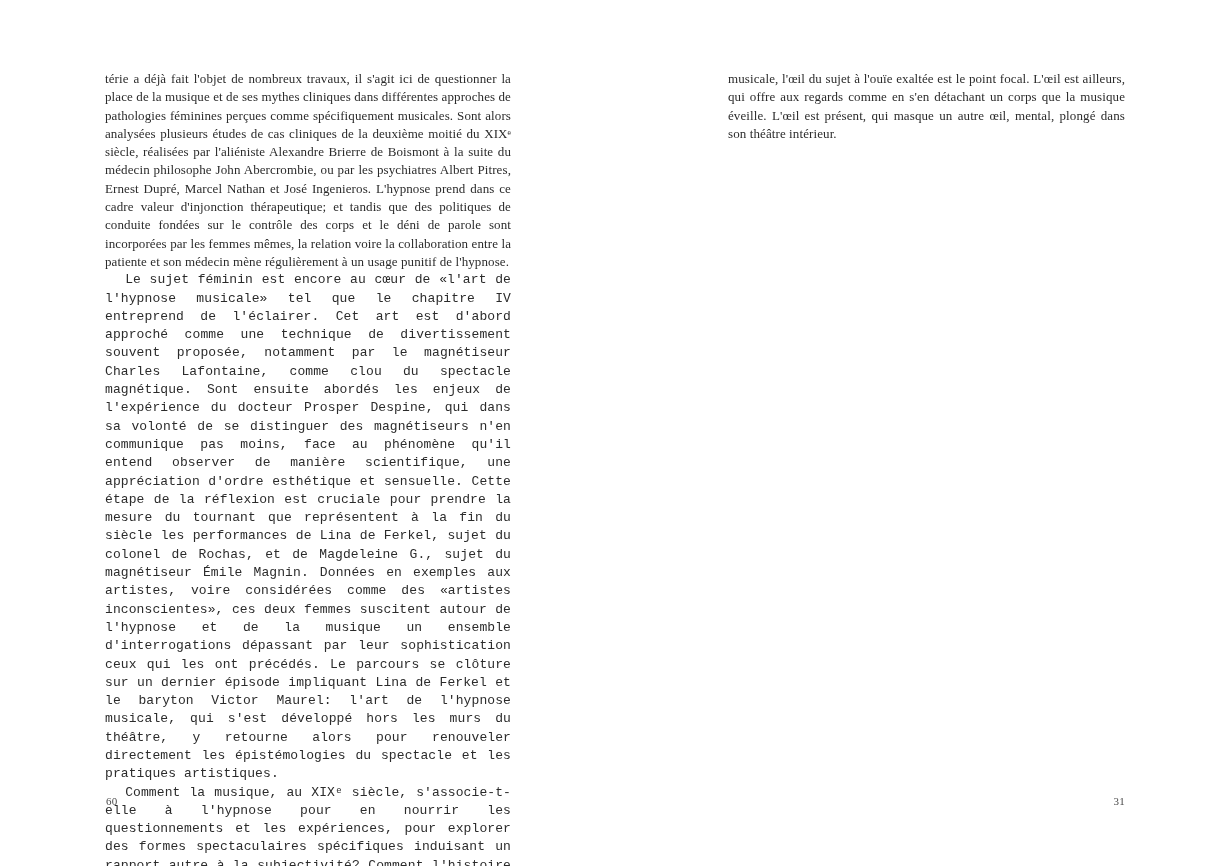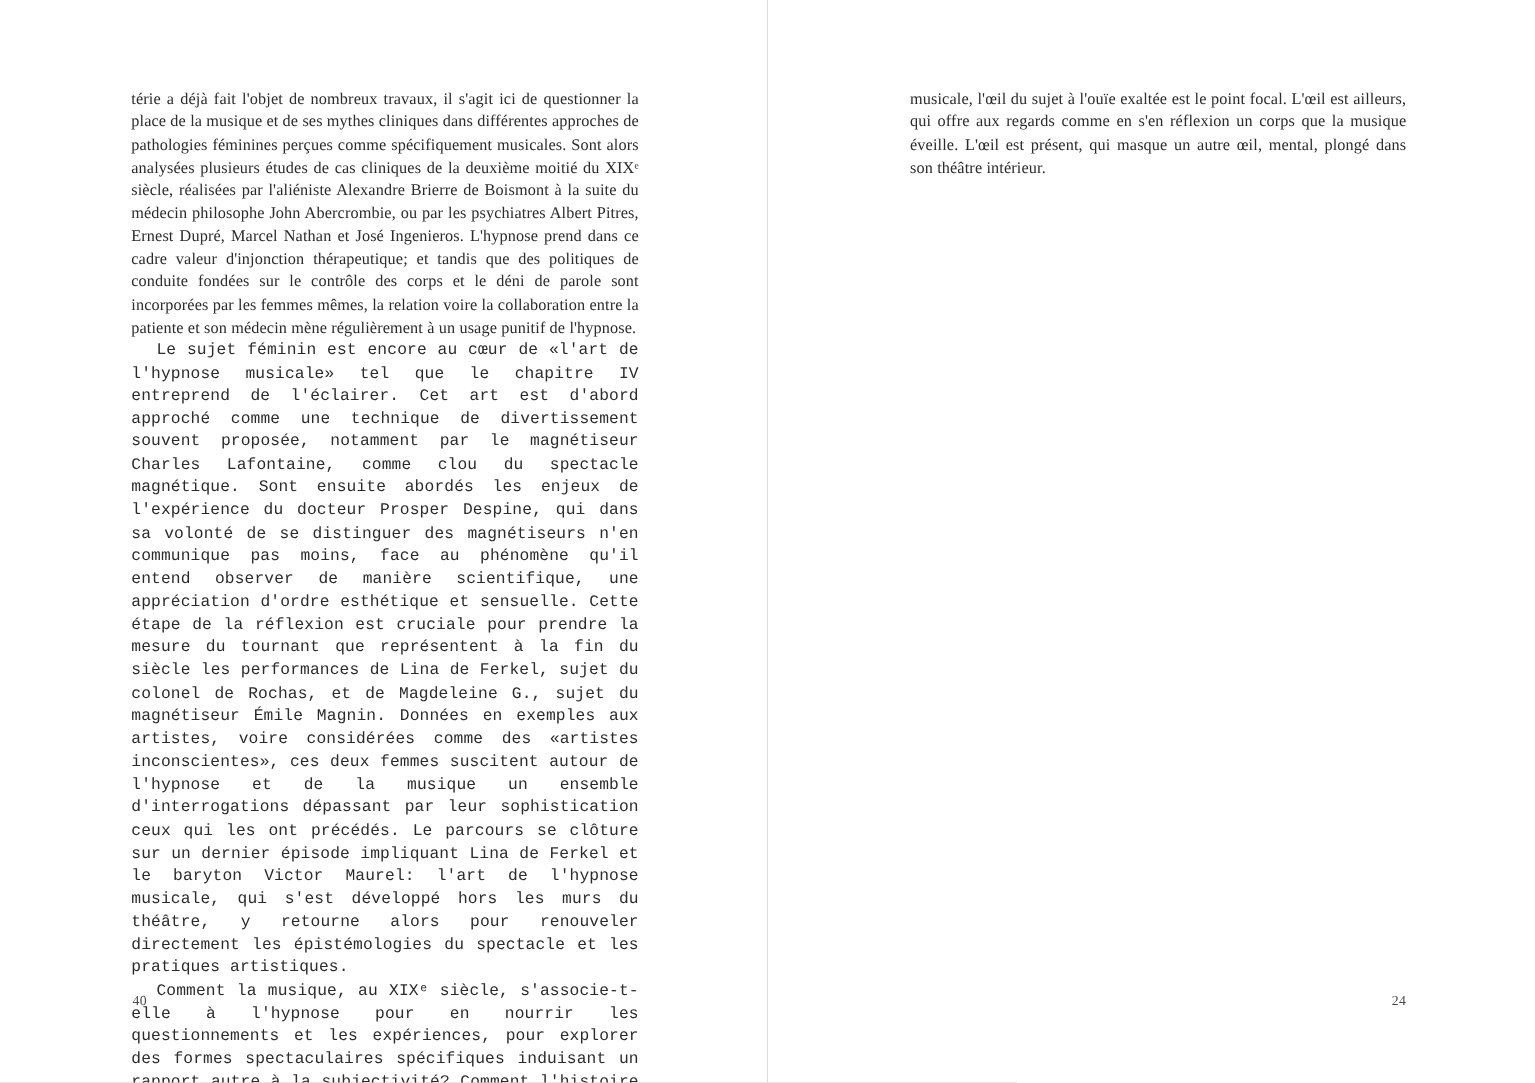--- a/index.html
+++ b/index.html
@@ -11,21 +11,21 @@
     width: 1228px;
     height: 866px;
     overflow: hidden;
     font-family: "Liberation Serif", "DejaVu Serif", serif;
     color: #2b2b2b;
   }
   .spread {
     display: flex;
     width: 1228px;
     height: 866px;
-    background: #737373;
+    background: #f97316;
   }
   .page {
     position: relative;
     width: 614px;
     height: 866px;
     background: #ffffff;
   }
   .text-block {
     position: absolute;
     top: 70px;
@@ -68,23 +68,23 @@
 <body>
 
 <div class="spread">
 
   <div class="page page-left">
     <div class="text-block">
       <p class="para">térie a déjà fait l'objet de nombreux travaux, il s'agit ici de questionner la place de la musique et de ses mythes cliniques dans différentes approches de pathologies féminines perçues comme spécifiquement musicales. Sont alors analysées plusieurs études de cas cliniques de la deuxième moitié du XIXᵉ siècle, réalisées par l'aliéniste Alexandre Brierre de Boismont à la suite du médecin philosophe John Abercrombie, ou par les psychiatres Albert Pitres, Ernest Dupré, Marcel Nathan et José Ingenieros. L'hypnose prend dans ce cadre valeur d'injonction thérapeutique; et tandis que des politiques de conduite fondées sur le contrôle des corps et le déni de parole sont incorporées par les femmes mêmes, la relation voire la collaboration entre la patiente et son médecin mène régulièrement à un usage punitif de l'hypnose.</p>
       <p class="para">Le sujet féminin est encore au cœur de «l'art de l'hypnose musicale» tel que le chapitre IV entreprend de l'éclairer. Cet art est d'abord approché comme une technique de divertissement souvent proposée, notamment par le magnétiseur Charles Lafontaine, comme clou du spectacle magnétique. Sont ensuite abordés les enjeux de l'expérience du docteur Prosper Despine, qui dans sa volonté de se distinguer des magnétiseurs n'en communique pas moins, face au phénomène qu'il entend observer de manière scientifique, une appréciation d'ordre esthétique et sensuelle. Cette étape de la réflexion est cruciale pour prendre la mesure du tournant que représentent à la fin du siècle les performances de Lina de Ferkel, sujet du colonel de Rochas, et de Magdeleine G., sujet du magnétiseur Émile Magnin. Données en exemples aux artistes, voire considérées comme des «artistes inconscientes», ces deux femmes suscitent autour de l'hypnose et de la musique un ensemble d'interrogations dépassant par leur sophistication ceux qui les ont précédés. Le parcours se clôture sur un dernier épisode impliquant Lina de Ferkel et le baryton Victor Maurel: l'art de l'hypnose musicale, qui s'est développé hors les murs du théâtre, y retourne alors pour renouveler directement les épistémologies du spectacle et les pratiques artistiques.</p>
       <p class="para">Comment la musique, au XIXᵉ siècle, s'associe-t-elle à l'hypnose pour en nourrir les questionnements et les expériences, pour explorer des formes spectaculaires spécifiques induisant un rapport autre à la subjectivité? Comment l'histoire de la musique, du spectacle et de l'art peut-elle croiser ainsi l'histoire de l'hypnose pour éclairer l'une de ses dimensions jusqu'ici peu connue? C'est ce qu'interroge ce livre, attaché à comprendre comment les scènes, portraits et récits que construisent les patients, praticiens et contemporains, inscrivent les phénomènes hypnotico-musicaux dans un dispositif profondément performatif. Et du spectacle qu'offre l'hypnose</p>
     </div>
-    <div class="page-number">40</div>
+    <div class="page-number">60</div>
   </div>
 
   <div class="page page-right">
     <div class="text-block">
-      <p class="para">musicale, l'œil du sujet à l'ouïe exaltée est le point focal. L'œil est ailleurs, qui offre aux regards comme en s'en réflexion un corps que la musique éveille. L'œil est présent, qui masque un autre œil, mental, plongé dans son théâtre intérieur.</p>
+      <p class="para">musicale, l'œil du sujet à l'ouïe exaltée est le point focal. L'œil est ailleurs, qui offre aux regards comme en s'en détachant un corps que la musique éveille. L'œil est présent, qui masque un autre œil, mental, plongé dans son théâtre intérieur.</p>
     </div>
-    <div class="page-number">24</div>
+    <div class="page-number">31</div>
   </div>
 
 </div>
 
 </body></html>

